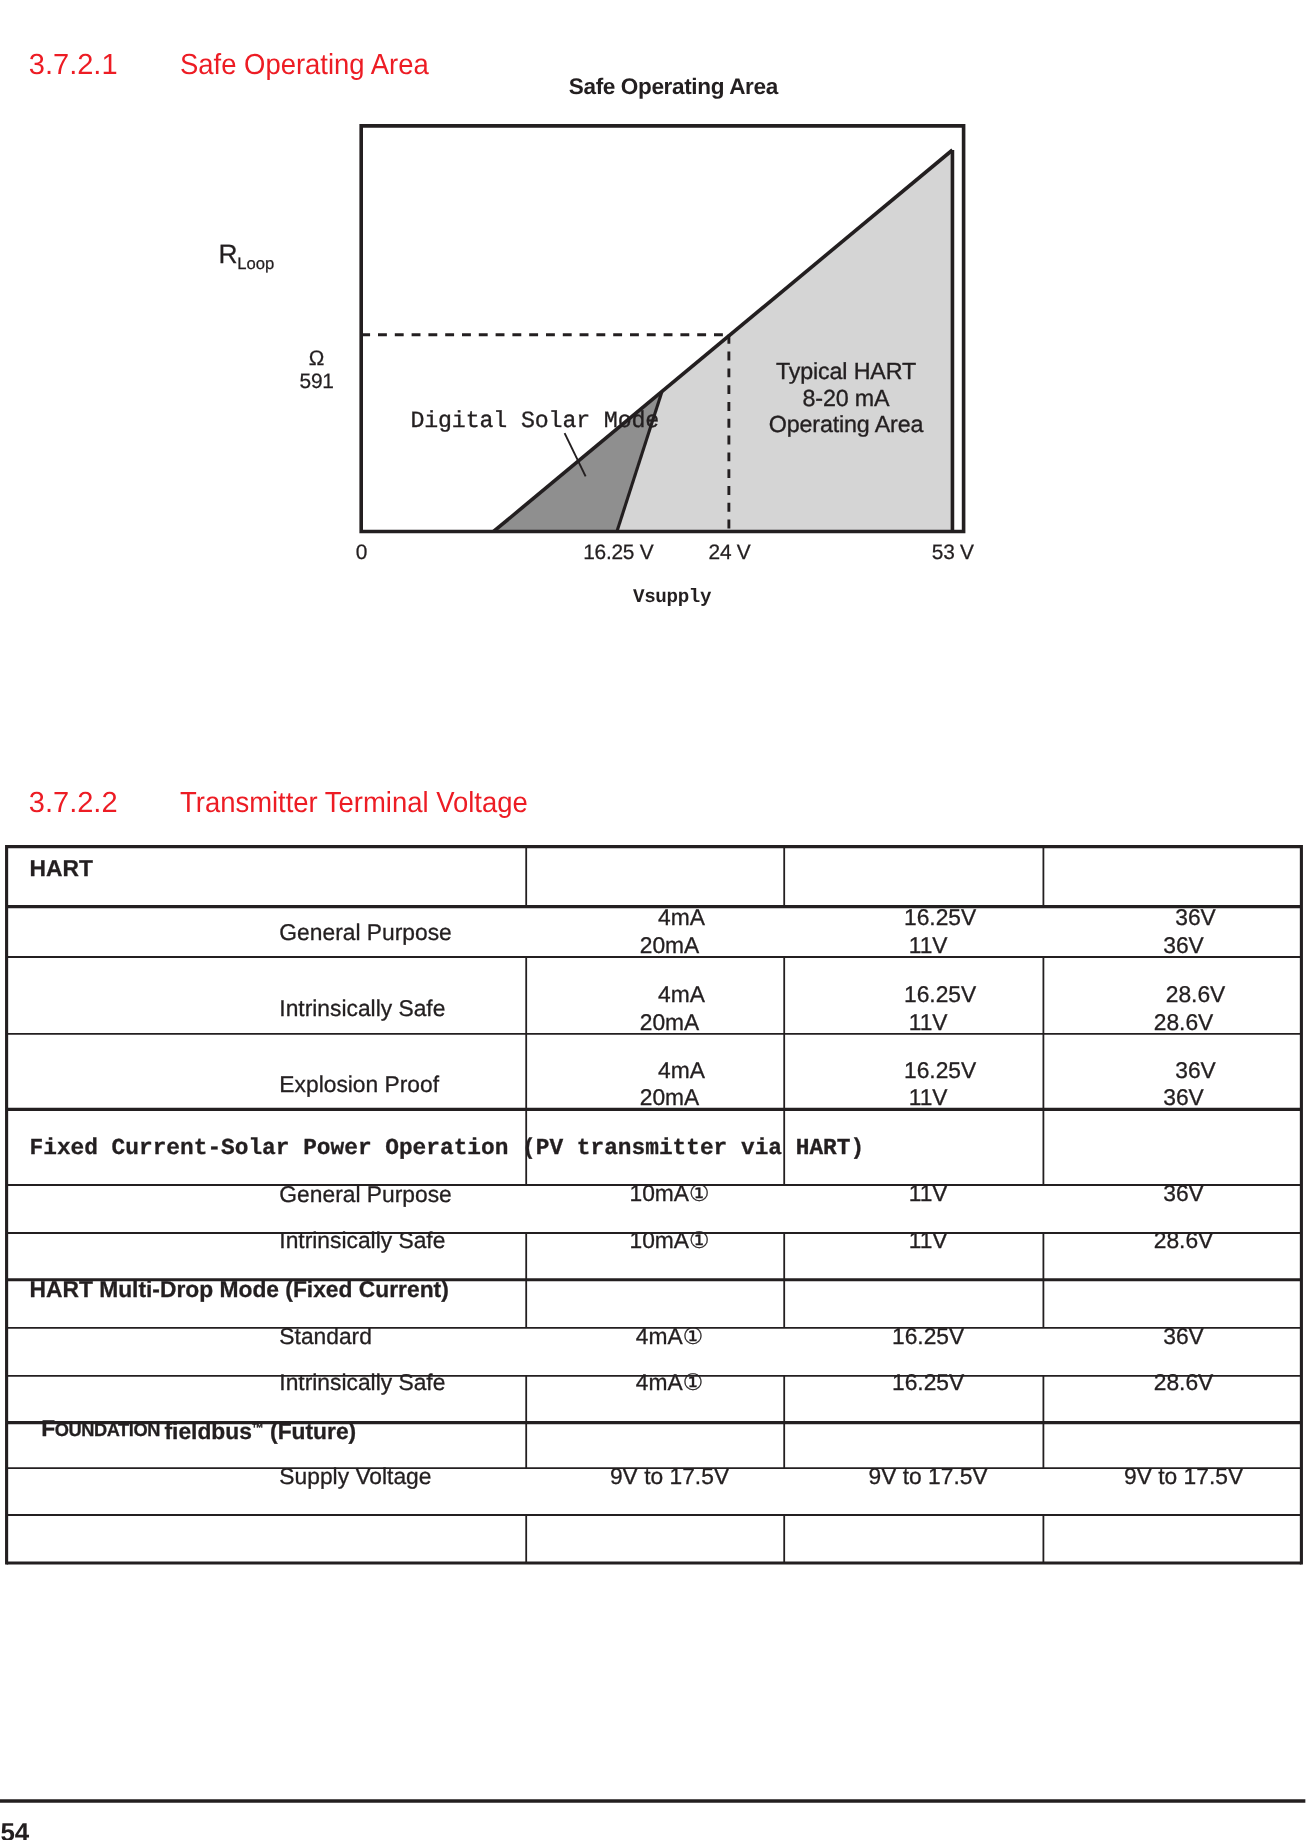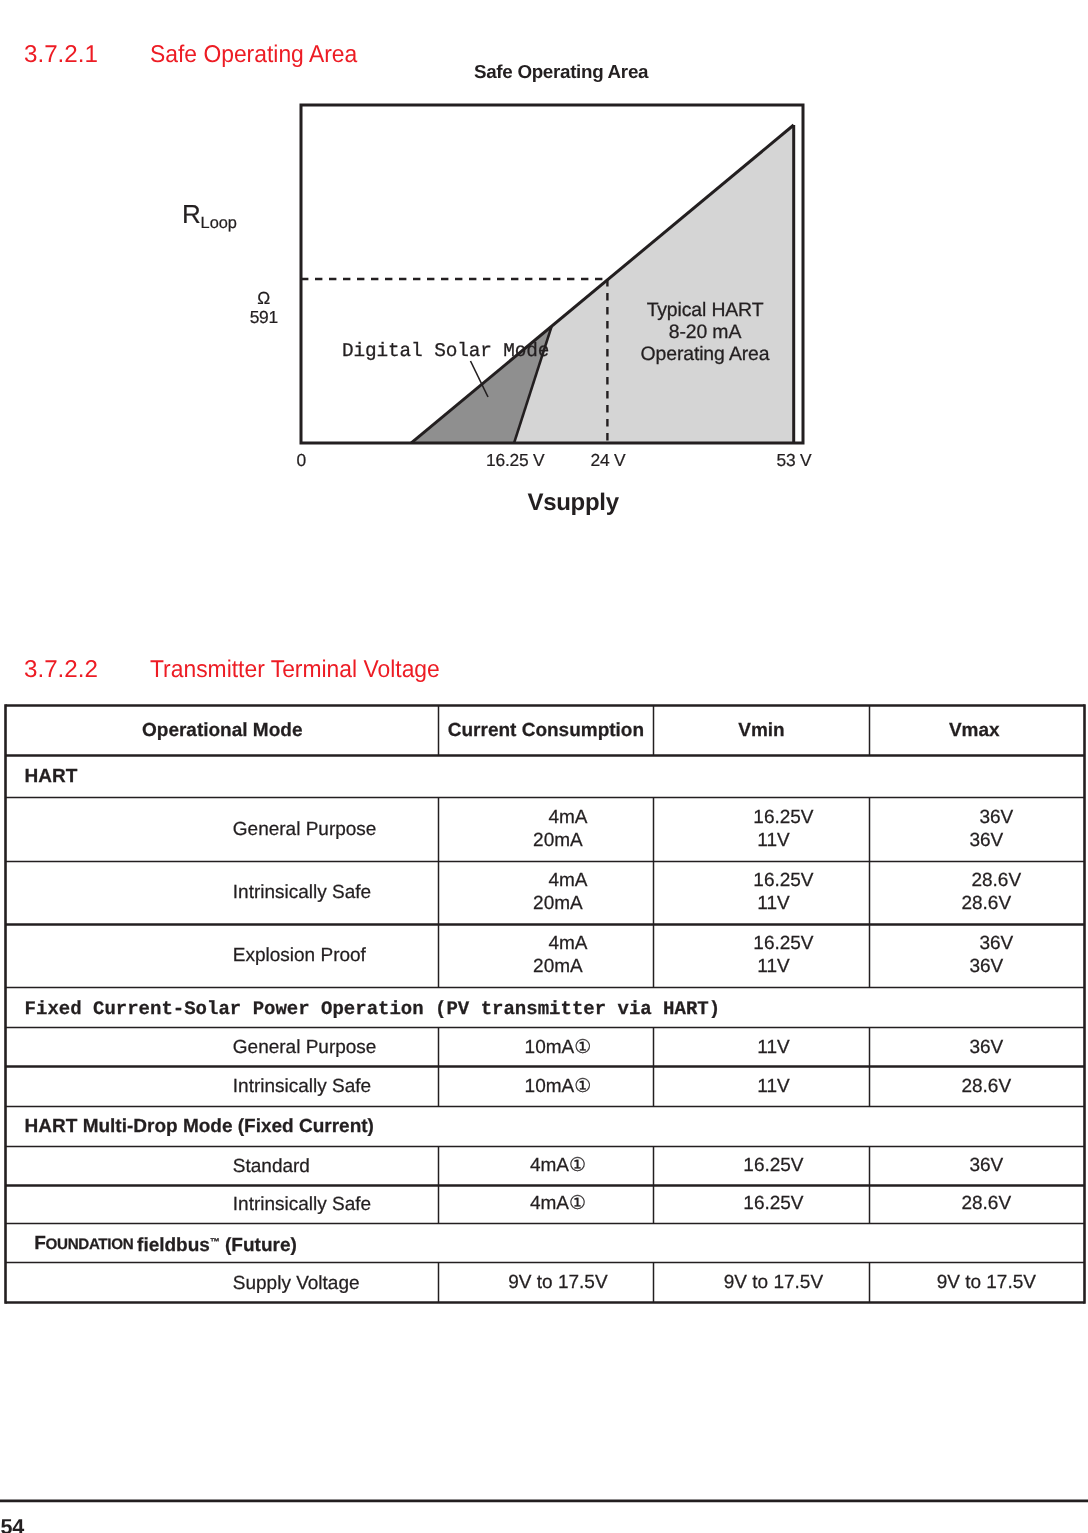--- a/index.html
+++ b/index.html
@@ -11,21 +11,21 @@
   
   .sec-head{position:absolute;color:#ed1c24;font-size:24.2px;font-weight:400;
             white-space:nowrap;line-height:28px;}
   .sec-title{transform:scaleX(0.9455);transform-origin:left center;letter-spacing:0;}
 
   
   .chart-wrap{position:absolute;left:0;top:0;width:1088px;height:540px;}
   .chart-title{position:absolute;font-weight:700;font-size:18.8px;white-space:nowrap;letter-spacing:-0.3px;}
   .axis-lbl{position:absolute;font-size:17.4px;white-space:nowrap;letter-spacing:-0.22px;
              -webkit-text-stroke:0.22px #231f20;}
-  .axis-lbl-b{position:absolute;font-size:24px;font-weight:700;white-space:nowrap;letter-spacing:-0.3px;}
+  .axis-lbl-b{position:absolute;font-size:16px;font-weight:700;white-space:nowrap;letter-spacing:-0.3px;font-family:Liberation Mono, monospace;}
   .ann{position:absolute;font-weight:400;font-size:19.4px;white-space:nowrap;
        text-align:center;line-height:22.05px;letter-spacing:-0.12px;
        -webkit-text-stroke:0.28px #231f20;}
 
   
   .tbl{position:absolute;left:4.8px;top:705px;width:1081.8px;}
   .trow{position:relative;box-sizing:border-box;}
   .cellrow{display:flex;height:100%;}
   .cell{box-sizing:border-box;display:flex;align-items:center;justify-content:center;
         font-size:19px;line-height:26px;text-align:center;
@@ -55,21 +55,21 @@
         <polygon points="411.3,442.9 551.6,326.4 514.1,442.9" fill="#8f8f8f" stroke="none"></polygon>
         <line x1="301" y1="279" x2="607.4" y2="279" stroke="#231f20" stroke-width="2.4" stroke-dasharray="7.4 6.6"></line>
         <line x1="607.4" y1="279" x2="607.4" y2="446.9" stroke="#231f20" stroke-width="2.4" stroke-dasharray="7.4 6.6"></line>
         <line x1="514.1" y1="442.9" x2="551.6" y2="326.4" stroke="#231f20" stroke-width="2.6"></line>
         <line x1="411.3" y1="442.9" x2="793.7" y2="125" stroke="#231f20" stroke-width="3"></line>
         <line x1="793.7" y1="125" x2="793.7" y2="442.9" stroke="#231f20" stroke-width="3"></line>
         <line x1="470.5" y1="361" x2="488" y2="397" stroke="#231f20" stroke-width="1.6"></line>
         <path d="M 301 442.9 L 301 104.9 L 803 104.9 L 803 442.9 Z" fill="none" stroke="#231f20" stroke-width="3"></path>
       </svg>
 
-    <div class="axis-lbl" style="left:182px;top:199px;font-size:26px;"><span>R</span><span style="font-size:0.63em;font-weight:400;position:relative;top:4.5px;letter-spacing:0px;">Loop</span></div>
+    <div class="axis-lbl" style="left:182px;top:199px;font-size:22px;"><span>R</span><span style="font-size:0.63em;font-weight:400;position:relative;top:4.5px;letter-spacing:0px;">Loop</span></div>
 
     <div class="axis-lbl" style="left:218px;top:266.5px;width:60px;text-align:right;margin-top:40px;">591</div>
     <div class="axis-lbl" style="left:210px;top:287.5px;width:60px;text-align:right;">Ω</div>
 
     <div class="axis-lbl" style="left:296.5px;top:449.5px;">0</div>
     <div class="axis-lbl" style="left:486px;top:449.5px;">16.25 V</div>
     <div class="axis-lbl" style="left:590.5px;top:449.5px;">24 V</div>
     <div class="axis-lbl" style="left:776.5px;top:449.5px;">53 V</div>
 
     <div class="axis-lbl-b" style="left:527.5px;top:489px;">Vsupply</div>
@@ -79,28 +79,20 @@
       <div>8-20 mA</div>
       <div>Operating Area</div>
     </div>
     <div class="ann" style="left:342px;top:340px;font-family:Liberation Mono, monospace;">Digital Solar Mode</div>
   </div>
 
   <div class="sec-head" style="left:24px;top:656px;">3.7.2.2</div>
   <div class="sec-head sec-title" style="left:150px;top:656px;">Transmitter Terminal Voltage</div>
 
   <div class="tbl" id="spec-table">
-      <div class="trow" style="height: 51.6px; border-width: 2.6px; border-style: solid; border-color: transparent;">
-        <div class="cellrow">
-          <div class="cell hdr" style="width: 431.9px; border-right: 1.5px solid transparent;">Operational Mode</div>
-          <div class="cell hdr" style="width: 215.5px; border-right: 1.5px solid transparent;">Current Consumption</div>
-          <div class="cell hdr" style="width: 215.5px; border-right: 1.5px solid transparent;">Vmin</div>
-          <div class="cell hdr" style="width: 209.2px;">Vmax</div>
-        </div>
-      </div>
       <div class="trow" style="height: 41.6px; border-left: 2.6px solid transparent; border-right: 2.6px solid transparent; border-bottom: 1.5px solid transparent;">
         <div class="cellrow">
           <div class="cell grp" style="width: 1076.6px; padding-left: 17.8px;">HART</div>
         </div>
       </div>
       <div class="trow" style="height: 64px; border-left: 2.6px solid transparent; border-right: 2.6px solid transparent; border-bottom: 1.5px solid transparent;">
         <div class="cellrow">
           <div class="cell mode" style="width: 431.9px; border-right: 1.5px solid transparent; padding-left: 226px;">General Purpose</div>
           <div class="cell vcell" style="width: 215.5px; border-right: 1.5px solid transparent; padding-left: 24px;">
             <div class="vline1">4mA</div>

